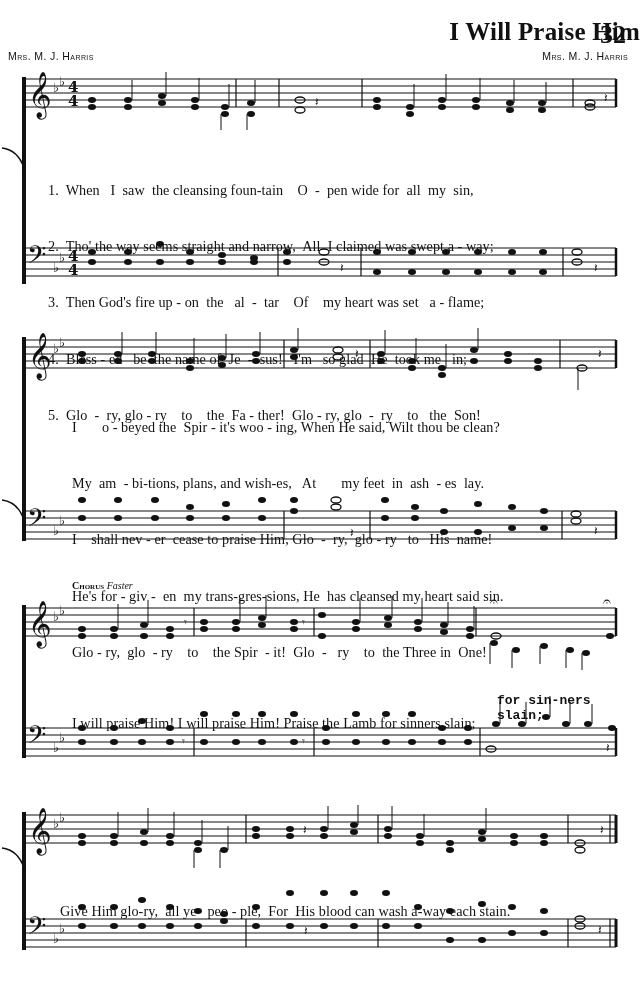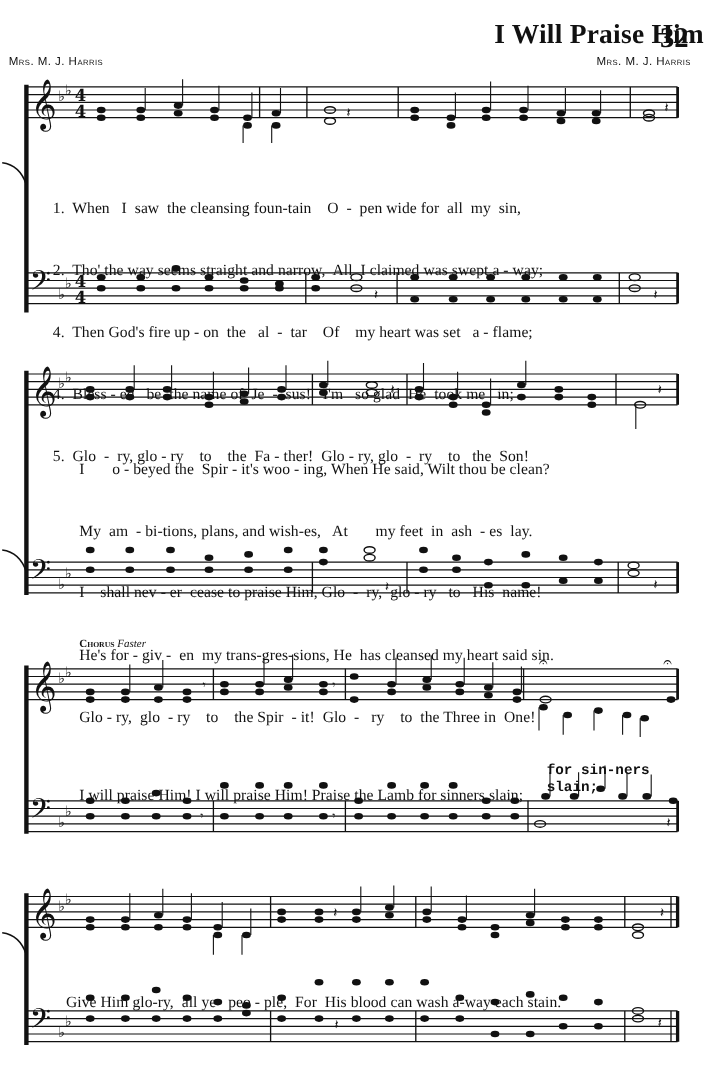--- a/index.html
+++ b/index.html
@@ -159,21 +159,21 @@
     <ellipse cx="577" cy="252" rx="5" ry="3"></ellipse>
       <ellipse cx="577" cy="262" rx="5" ry="3"></ellipse>
   </g>
   <text x="340" y="272" font-size="12" fill="#111">𝄽</text>
   <text x="594" y="272" font-size="12" fill="#111">𝄽</text>
 </svg>
 
 <div class="lyrics" style="left:48px;top:143px">
   <span class="lyric-line">1.  When   I  saw  the cleansing foun-tain    O  -  pen wide for  all  my  sin,</span>
   <span class="lyric-line">2.  Tho' the way seems straight and narrow,  All  I claimed was swept a - way;</span>
-  <span class="lyric-line">4.  Then God's fire up - on  the   al  -  tar    Of    my heart was set   a - flame;</span>
+  <span class="lyric-line">3.  Then God's fire up - on  the   al  -  tar    Of    my heart was set   a - flame;</span>
   <span class="lyric-line">4.  Bless - ed   be  the name of  Je  -  sus!   I'm   so glad  He  took me   in;</span>
   <span class="lyric-line">5.  Glo  -  ry, glo - ry    to    the  Fa - ther!  Glo - ry, glo  -  ry    to   the  Son!</span>
 </div>
 
 <svg class="staff" style="top:320px;height:240px" viewBox="0 320 640 240">
   <g stroke="#111" fill="none">
     <line x1="24" y1="337" x2="24" y2="541" stroke-width="4"></line>
     <path d="M2 500 Q18 502 24 520" stroke-width="1.5"></path>
     <g stroke-width="1.1">
       <line x1="24" y1="340" x2="616" y2="340"></line>

